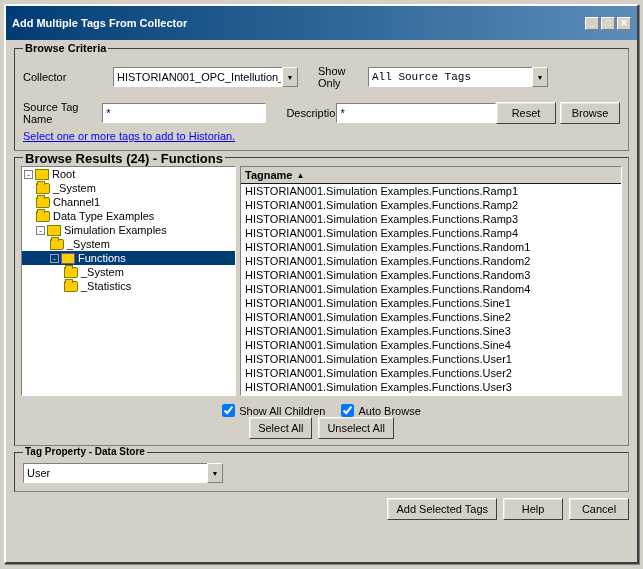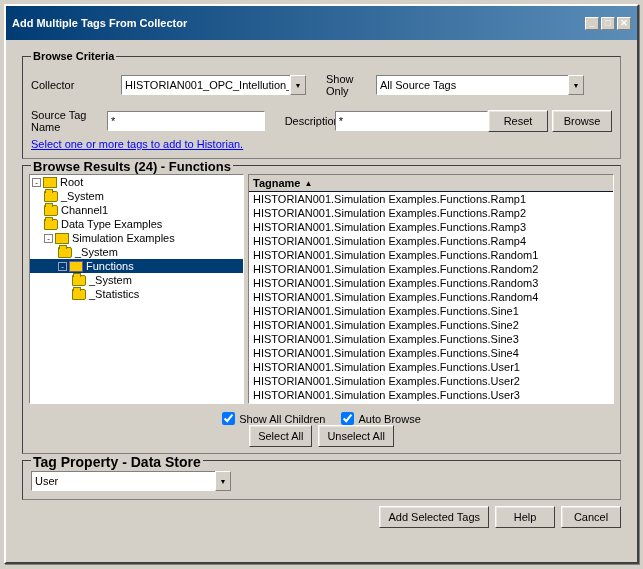--- a/index.html
+++ b/index.html
@@ -43,21 +43,21 @@
       border: 1px solid #808080;
       border-top-color: #fff;
       border-left-color: #fff;
       display: flex;
       align-items: center;
       justify-content: center;
       font-size: 9px;
       cursor: pointer;
     }
     .window-content {
-      padding: 16px;
+      padding: 8px;
     }
     .group-box {
       border: 1px solid #808080;
       border-top-color: #404040;
       border-left-color: #404040;
       margin-bottom: 6px;
       padding: 4px 8px 8px 8px;
       position: relative;
       background: #d4d0c8;
     }
@@ -299,21 +299,21 @@
       position: relative;
       background: #d4d0c8;
       margin-bottom: 6px;
     }
     .tag-property-title {
       position: absolute;
       top: -7px;
       left: 8px;
       background: #d4d0c8;
       padding: 0 2px;
-      font-size: 14px;
+      font-size: 10px;
       font-weight: bold;
     }
     .final-buttons {
       display: flex;
       justify-content: flex-end;
       gap: 6px;
       margin-top: 6px;
     }
     .sort-arrow {
       margin-left: 4px;
@@ -341,21 +341,21 @@
       <div class="form-row">
         <span class="form-label">Collector</span>
         <div class="combo-wrapper">
           <select class="combo-select" style="width:185px;">
             <option>HISTORIAN001_OPC_Intellution_Int</option>
           </select>
           <div class="combo-arrow">▼</div>
         </div>
         <span style="width:70px; font-size:11px; padding-left:20px;">Show Only</span>
         <div class="combo-wrapper">
-          <select class="combo-select" style="width:208px;">
+          <select class="combo-select" style="width:180px;font-family:Liberation Mono, monospace;">
             <option>All Source Tags</option>
             <option>Unarchived Tags</option>
             <option>Archived Tags</option>
           </select>
           <div class="combo-arrow">▼</div>
         </div>
       </div>
 
       <div class="form-row">
         <span class="form-label">Source Tag Name</span>

